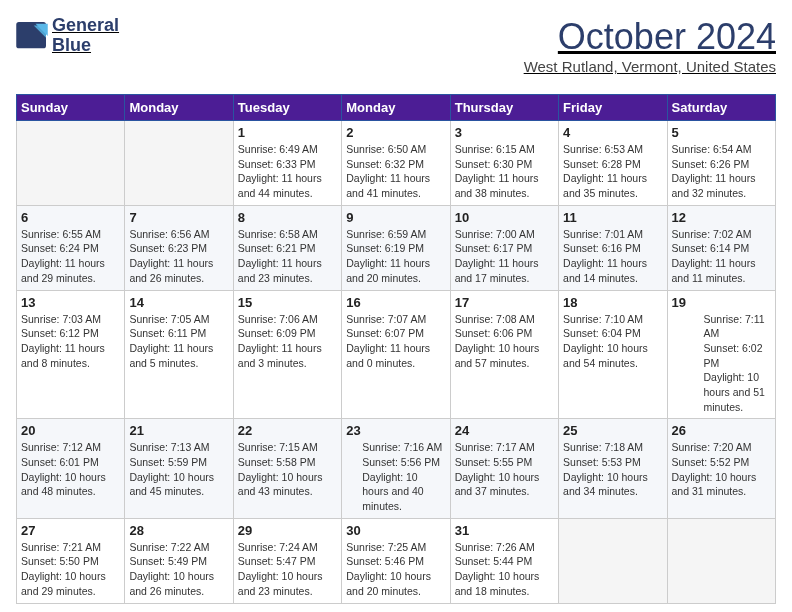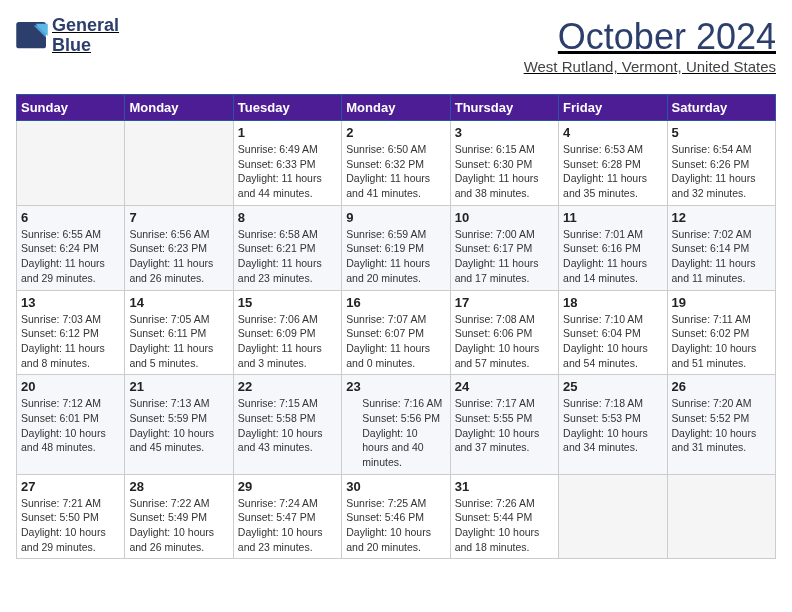--- a/index.html
+++ b/index.html
@@ -233,21 +233,21 @@
 Daylight: 10 hours and 57 minutes.</div>
         </td>
         <td>
           <span class="day-num">18</span>
           <div class="day-detail" style="white-space: pre-line;">Sunrise: 7:10 AM
 Sunset: 6:04 PM
 Daylight: 10 hours and 54 minutes.</div>
         </td>
         <td>
           <span class="day-num">19</span>
-          <div class="day-detail" style="white-space: pre-line;">Sunrise: 7:11 AM
+          <div class="day-detail" style="white-space: pre-line; margin-left: 32px;">Sunrise: 7:11 AM
 Sunset: 6:02 PM
 Daylight: 10 hours and 51 minutes.</div>
         </td>
       </tr>
       <tr>
         <td>
           <span class="day-num">20</span>
           <div class="day-detail" style="white-space: pre-line;">Sunrise: 7:12 AM
 Sunset: 6:01 PM
 Daylight: 10 hours and 48 minutes.</div>

